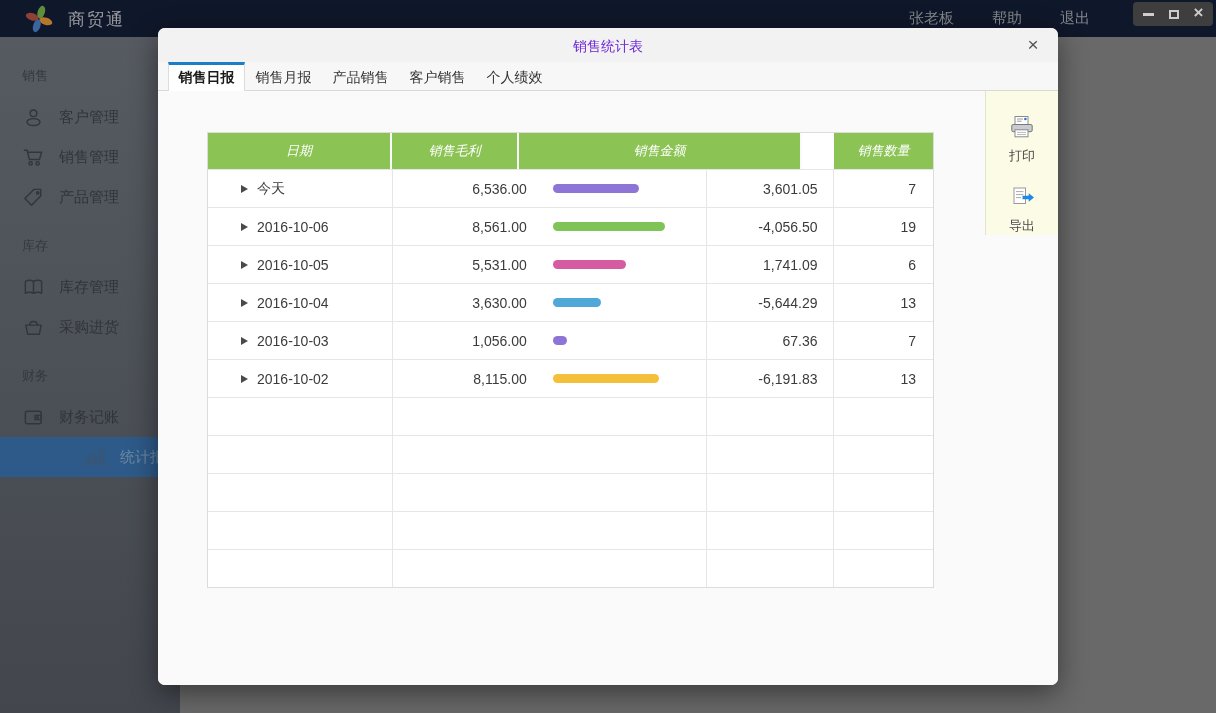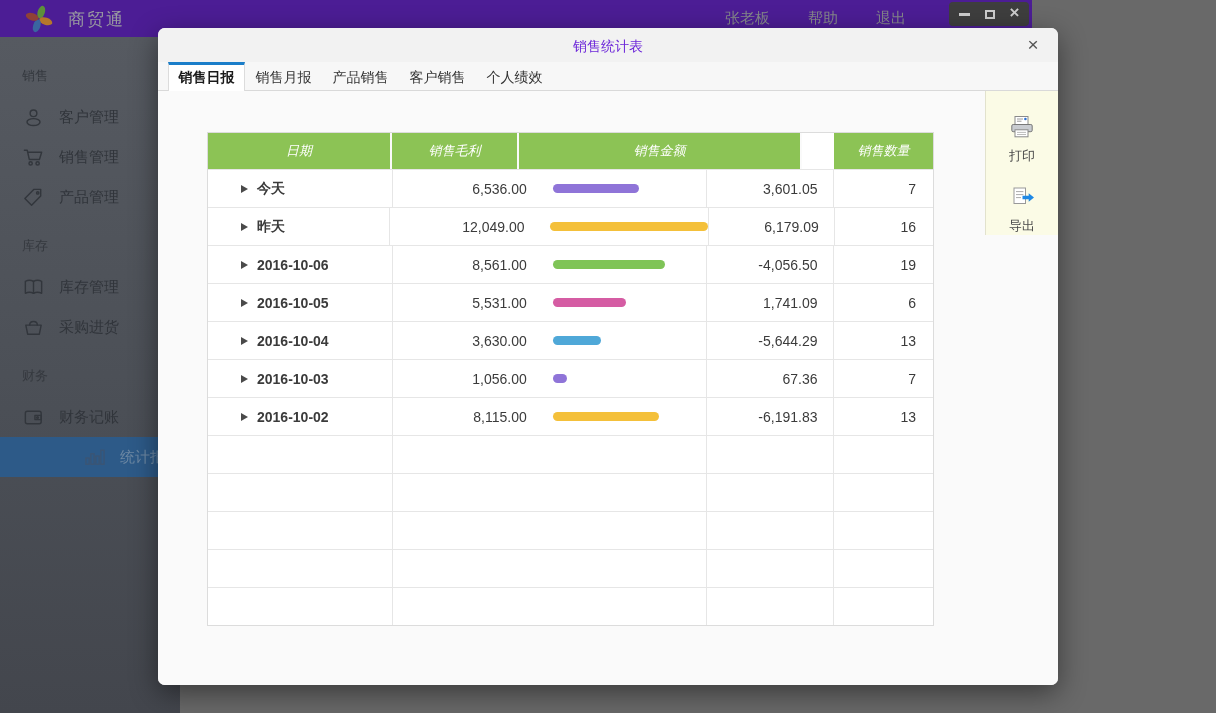--- a/index.html
+++ b/index.html
@@ -1,21 +1,21 @@
 <!DOCTYPE html>
 <html><head>
 <meta charset="utf-8">
 <style>
   * { margin:0; padding:0; box-sizing:border-box; }
   html,body { width:1216px; height:713px; overflow:hidden; background:#696969;
               font-family:"Liberation Sans","DejaVu Sans",sans-serif; }
   .stage { position:relative; width:1216px; height:713px; }
 
   
-  .topbar { position:absolute; left:0; top:0; width:1032px; height:37px; background:#4c1d95; z-index:1; }
+  .topbar { position:absolute; left:0; top:0; width:1216px; height:37px; background:#0f172a; z-index:1; }
   .logo { position:absolute; left:24px; top:3px; }
   .app-title { position:absolute; left:68px; top:8px; font-size:17px; color:#9a9ca0; letter-spacing:2px; }
   .topmenu { position:absolute; right:126px; top:9px; display:flex; gap:38px; }
   .topmenu span { font-size:15px; color:#85878b; cursor:pointer; }
   .winbox { position:absolute; right:3px; top:2px; width:80px; height:24px; background:#3e3e3e;
             border-radius:4px; display:flex; align-items:center; justify-content:center; gap:15px; }
   .win-min { width:11px; height:3px; background:#cdcdcd; }
   .win-max { width:10px; height:9px; border:2px solid #cdcdcd; }
   .win-close { color:#cdcdcd; font-size:17px; font-weight:bold; line-height:10px; margin-top:-3px; }
 
@@ -57,21 +57,21 @@
 
   
   .gridtable { position:absolute; left:49px; top:41px; width:727px; border:1px solid #dcdcdc; background:#fff; }
   .g-head { display:flex; height:36px;font-style:italic; }
   .g-hcell { background:#8cc355; color:#fff; font-size:13px; display:flex; align-items:center;
              justify-content:center; border-right:2px solid #fafafa; }
   .g-hcell:last-child { border-right:none;margin-left:32px; }
   .g-row { display:flex; height:38px; border-top:1px solid #e6e6e6; background:#fff; }
   .g-cell { border-right:1px solid #e6e6e6; display:flex; align-items:center; font-size:14px; color:#3b3b3b; }
   .g-cell:last-child { border-right:none; }
-  .c-date  { width:193px; padding-left:33px;font-weight:bold; }
+  .c-date  { width:193px; padding-left:33px; }
   .c-amt   { width:297px;margin-left:32px; }
   .c-profit{ width:133px; justify-content:flex-end; padding-right:15px; }
   .c-qty   { width:104px; justify-content:flex-end; padding-right:17px; }
   .h-date  { width:193px; } .h-amt { width:297px; } .h-profit { width:133px; } .h-qty { width:104px; }
   .expander { width:0; height:0; border-left:7px solid #4a4a4a; border-top:4.5px solid transparent;
               border-bottom:4.5px solid transparent; margin-right:9px; cursor:pointer; flex:none; }
   .amt-num { width:102px; text-align:right; }
   .amt-bar { height:9px; border-radius:4.5px; margin-left:26px; }
 </style>
 </head>
@@ -211,32 +211,20 @@
       <span class="rdate">今天</span>
     </div>
     <div class="g-cell c-amt">
       <span class="amt-num">6,536.00</span>
       <span class="amt-bar" style="width: 86px; background: rgb(143, 116, 216);"></span>
     </div>
     <div class="g-cell c-profit">3,601.05</div>
     <div class="g-cell c-qty">7</div>
   </div>
 
-  <div class="g-row">
-    <div class="g-cell c-date">
-      <span class="expander"></span>
-      <span class="rdate">昨天</span>
-    </div>
-    <div class="g-cell c-amt">
-      <span class="amt-num">12,049.00</span>
-      <span class="amt-bar" style="width: 158px; background: rgb(244, 192, 58);"></span>
-    </div>
-    <div class="g-cell c-profit">6,179.09</div>
-    <div class="g-cell c-qty">16</div>
-  </div>
 
   <div class="g-row">
     <div class="g-cell c-date">
       <span class="expander"></span>
       <span class="rdate">2016-10-06</span>
     </div>
     <div class="g-cell c-amt">
       <span class="amt-num">8,561.00</span>
       <span class="amt-bar" style="width: 112px; background: rgb(127, 196, 87);"></span>
     </div>

